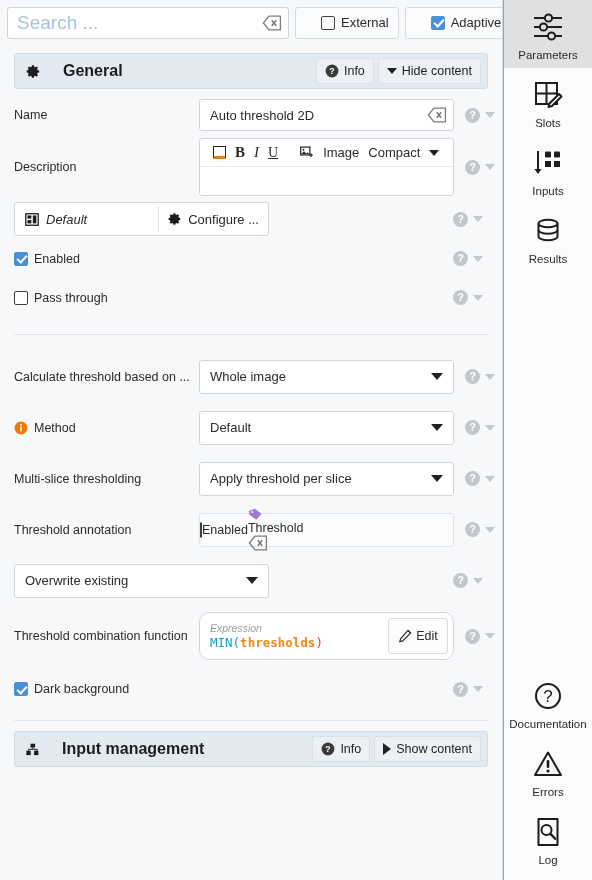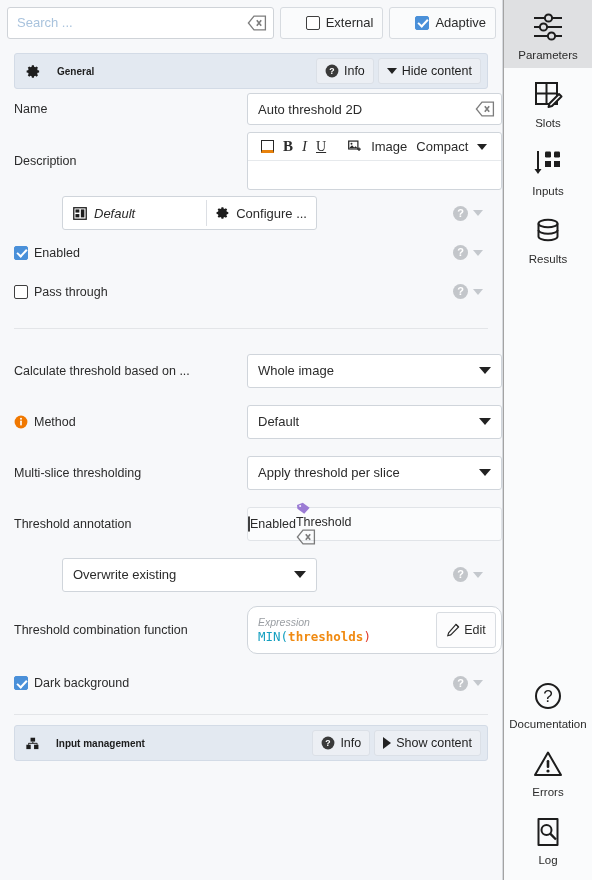--- a/index.html
+++ b/index.html
@@ -33,21 +33,21 @@
     flex: 1; height: 32px;
     background: #ffffff;
     border: 1px solid #cfd3d8;
     border-radius: 3px;
     display: flex; align-items: center;
     padding: 0 6px 0 9px;
   }
   .searchbox input {
     flex: 1; border: none; outline: none;
     font-family: "Liberation Sans", sans-serif;
-    font-size: 13px;
+    font-size: 19px;
     color: #2b2b2b;
     background: transparent;
   }
   .searchbox input::placeholder { color: #a9c3dd; }
   .clear-ic { width: 20px; height: 16px; flex: 0 0 auto; opacity: .72; }
 
   .chk-btn {
     height: 32px;
     background: #fafbfc;
     border: 1px solid #d7dbe0;
@@ -82,50 +82,50 @@
   .sec-head {
     margin: 8px 14px 0 14px;
     height: 36px;
     background: #e3e9f1;
     border: 1px solid #d3dbe6;
     border-radius: 3px;
     display: flex; align-items: center;
     padding: 0 6px 0 11px;
   }
   .sec-title {
-    font-weight: bold; font-size: 10px;
+    font-weight: bold; font-size: 16px;
     color: #1d1d1d;
-    display: flex; align-items: center; gap: 16px;
+    display: flex; align-items: center; gap: 22px;
     flex: 1;
   }
   .sec-btn {
     height: 26px;
     background: #eceff4;
     border: 1px solid #dbe0e7;
     border-radius: 3px;
     display: flex; align-items: center; gap: 5px;
     padding: 0 8px;
     font-size: 12.5px; color: #1d1d1d;
     margin-left: 4px;
   }
 
   
-  .body { padding: 0 0 0 0; }
+  .body { padding: 6px 0 0 0; }
   .row {
     display: flex; align-items: center;
     padding: 0 14px;
     min-height: 34px;
   }
   .row .lbl {
     width: 185px; flex: 0 0 185px;
     font-size: 12.5px; color: #2b2b2b;
     display: flex; align-items: center; gap: 6px;
     padding-left: 0px;
   }
-  .ctrl { flex: 1; display: flex; align-items: flex-end; margin-left: 48px; }
+  .ctrl { flex: 1; display: flex; align-items: flex-end; }
 
   .field {
     width: 255px;
     height: 32px;
     background: #ffffff;
     border: 1px solid #d0d5db;
     border-radius: 3px;
     display: flex; align-items: center;
     padding: 0 6px 0 10px;
     font-size: 13px;

